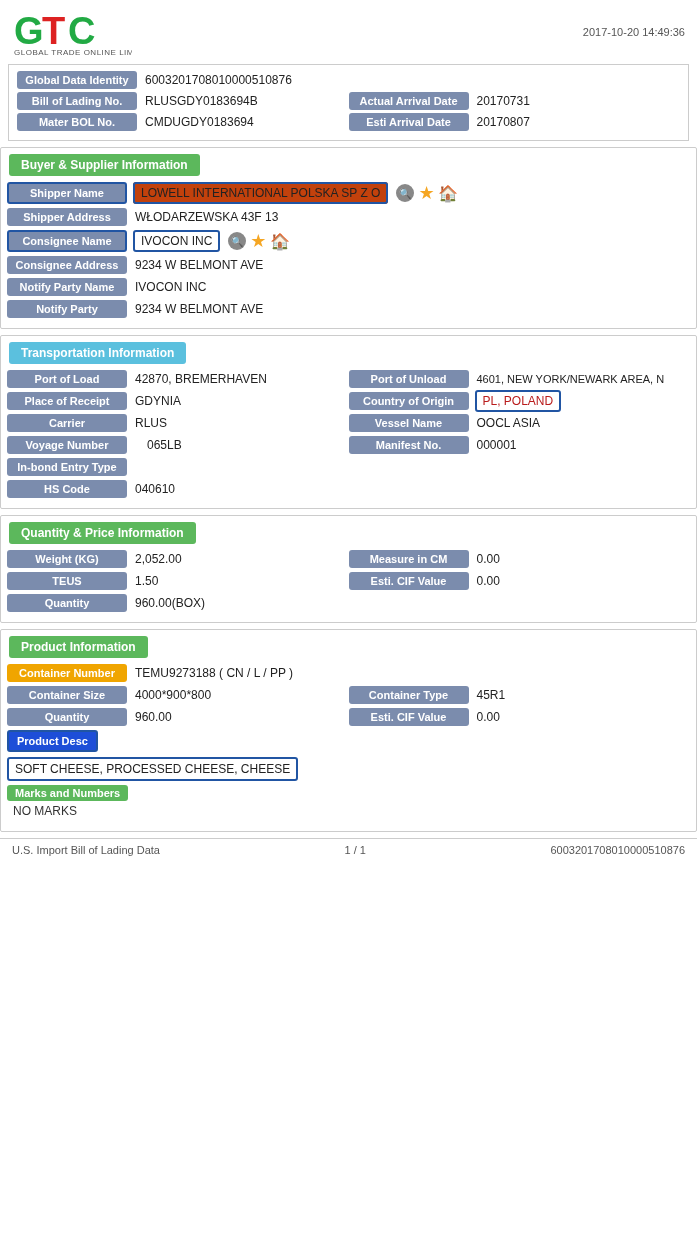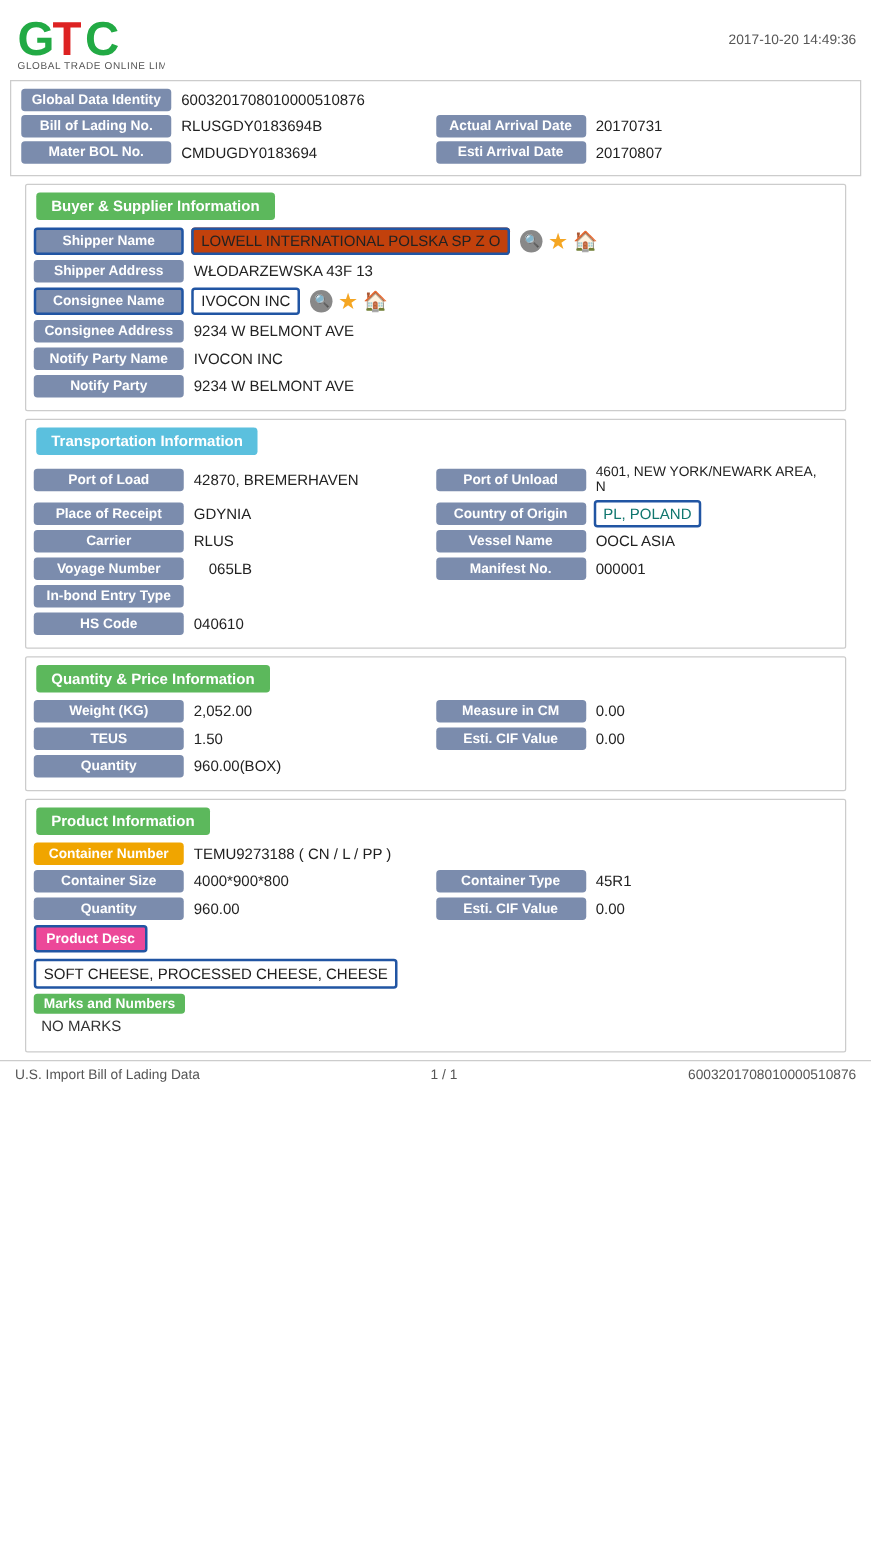--- a/index.html
+++ b/index.html
@@ -61,21 +61,21 @@
       width: 100%;
       margin-bottom: 3px;
     }
     .half {
       display: flex;
       align-items: center;
       flex: 1;
     }
     .section {
       border: 1px solid #ccc;
-      margin: 6px 20px;
+      margin: 6px 0;
       border-radius: 2px;
     }
     .section-header {
       display: inline-block;
       background: #5cb85c;
       color: #fff;
       font-size: 12px;
       font-weight: bold;
       padding: 4px 12px;
       margin: 6px 8px 4px 8px;
@@ -156,25 +156,25 @@
       font-size: 12px;
       color: #222;
       background: #fff;
       min-width: 120px;
     }
     .country-origin-box {
       border: 2px solid #2155a3;
       border-radius: 3px;
       padding: 2px 6px;
       font-size: 12px;
-      color: #0f766e;
+      color: #b91c1c;
       background: #fff;
     }
     .product-desc-label {
-      background: #ec4899;
+      background: #1d4ed8;
       color: #fff;
       font-size: 11px;
       font-weight: bold;
       padding: 3px 8px;
       border-radius: 3px;
       display: inline-block;
       border: 2px solid #2155a3;
     }
     .product-desc-box {
       border: 2px solid #2155a3;

